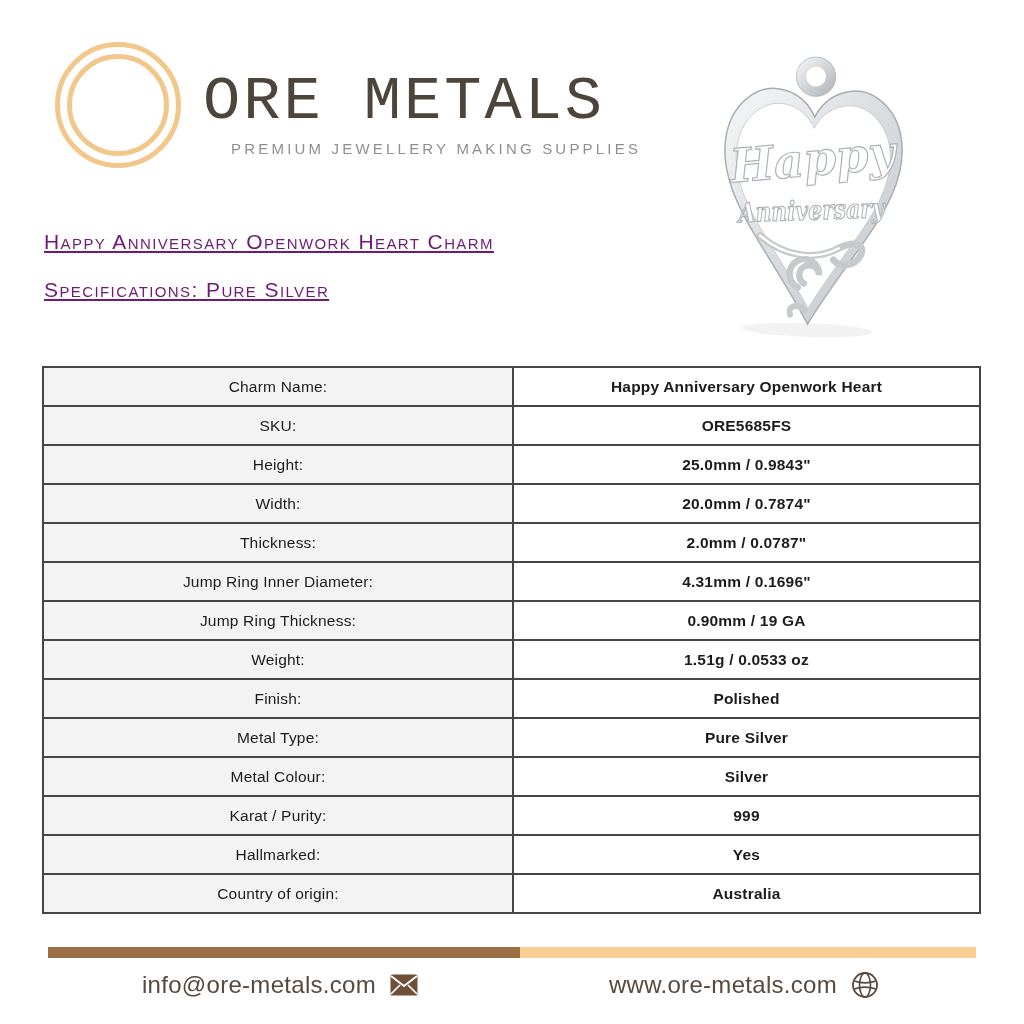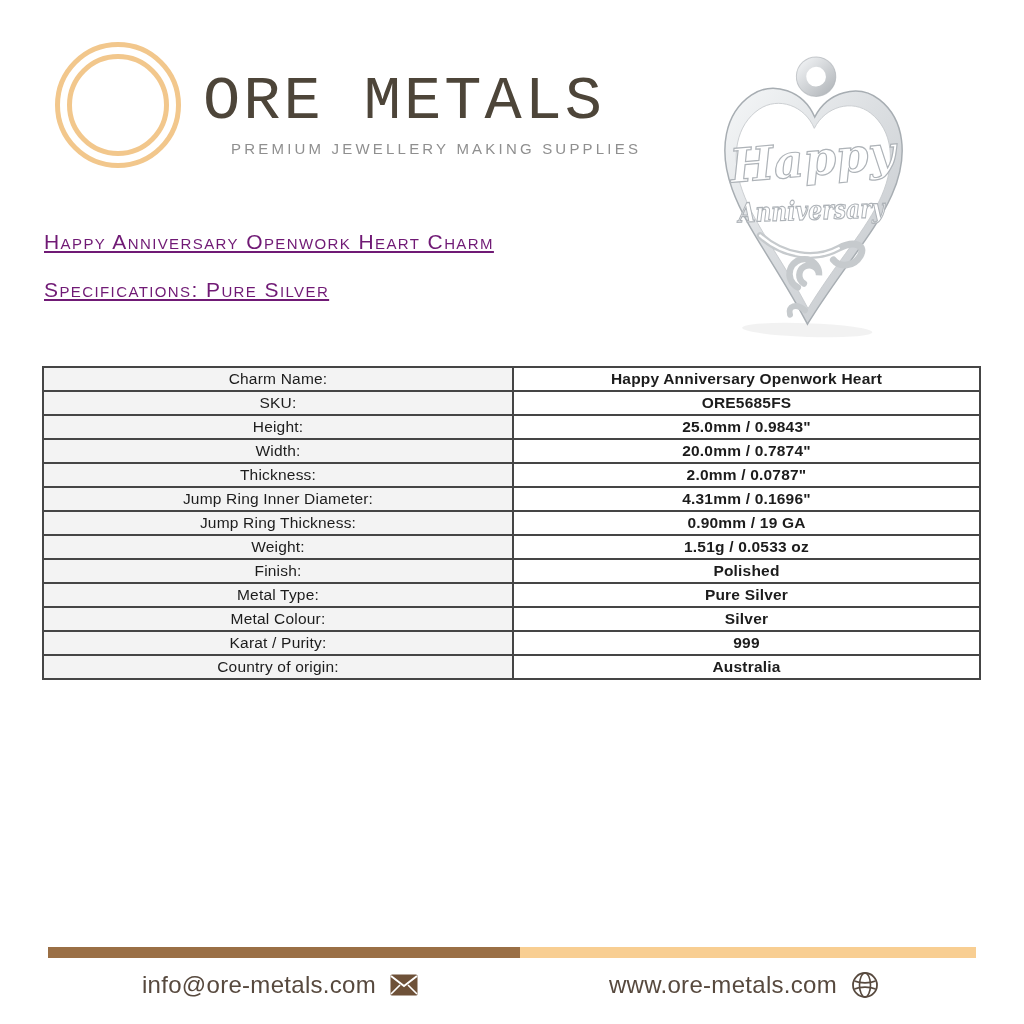--- a/index.html
+++ b/index.html
@@ -47,21 +47,21 @@
   .charm-photo { position:absolute; left:698px; top:46px; width:228px; height:296px; }
 
   
   table.spec {
     position:absolute; left:42px; top:366px;
     width:939px; border-collapse:collapse;
     font-size:15.5px; color:#1c1c1c;
   }
   table.spec td {
     border:2px solid #454545;
-    height:24px;
+    height:39px;
     text-align:center; vertical-align:middle;
     letter-spacing:0.2px;
   }
   table.spec td.label-cell { width:470px; background:#f3f3f3; }
   table.spec td.value-cell { background:#ffffff;font-weight:bold; }
 
   
   .footer-divider { position:absolute; left:48px; top:947px; width:928px; height:11px; display:flex; }
   .div-left  { width:472px; height:100%; background:#9a6f45; }
   .div-right { flex:1; height:100%; background:#f8ce92; }
@@ -181,20 +181,24 @@
           <td class="label-cell">Metal Type:</td>
           <td class="value-cell">Pure Silver</td>
         </tr>
         <tr>
           <td class="label-cell">Metal Colour:</td>
           <td class="value-cell">Silver</td>
         </tr>
         <tr>
           <td class="label-cell">Karat / Purity:</td>
           <td class="value-cell">999</td>
+        </tr>
+        <tr>
+          <td class="label-cell">Hallmarked:</td>
+          <td class="value-cell">Yes</td>
         </tr>
         <tr>
           <td class="label-cell">Country of origin:</td>
           <td class="value-cell">Australia</td>
         </tr>
       </tbody>
   </table>
 
   <div class="footer-divider">
     <span class="div-left"></span>

